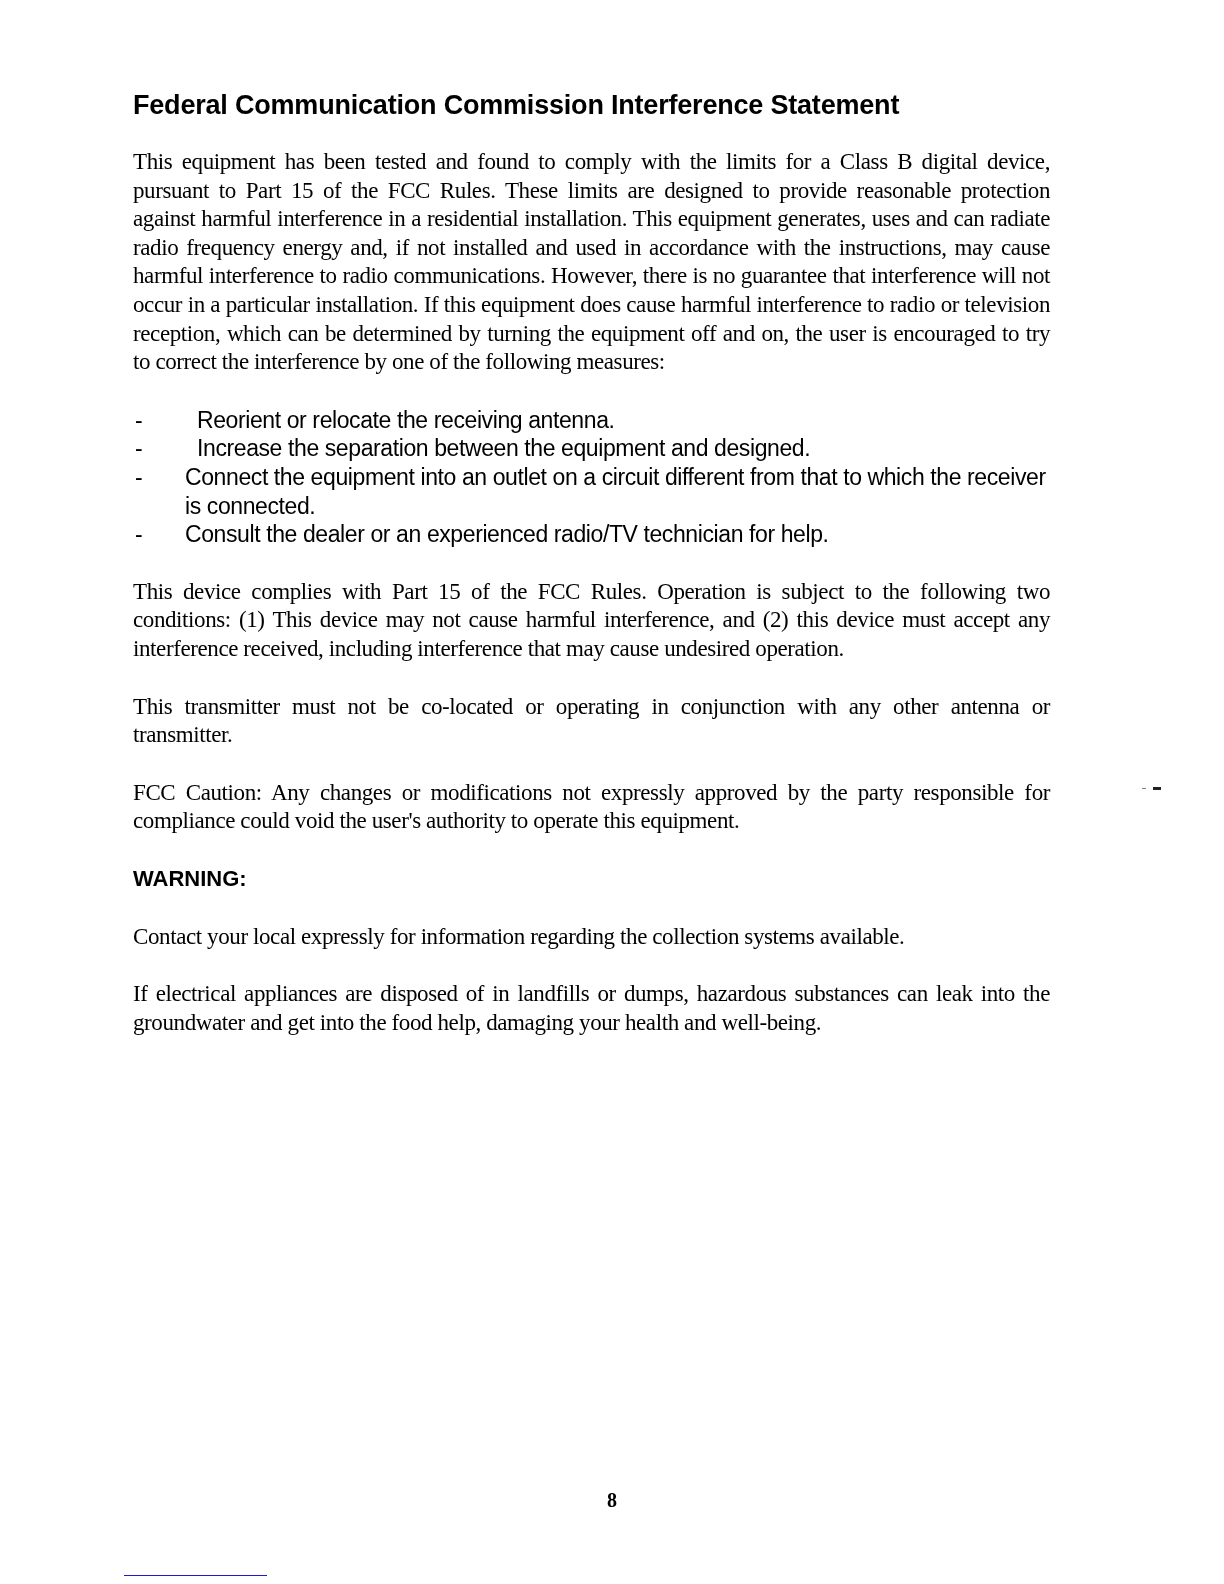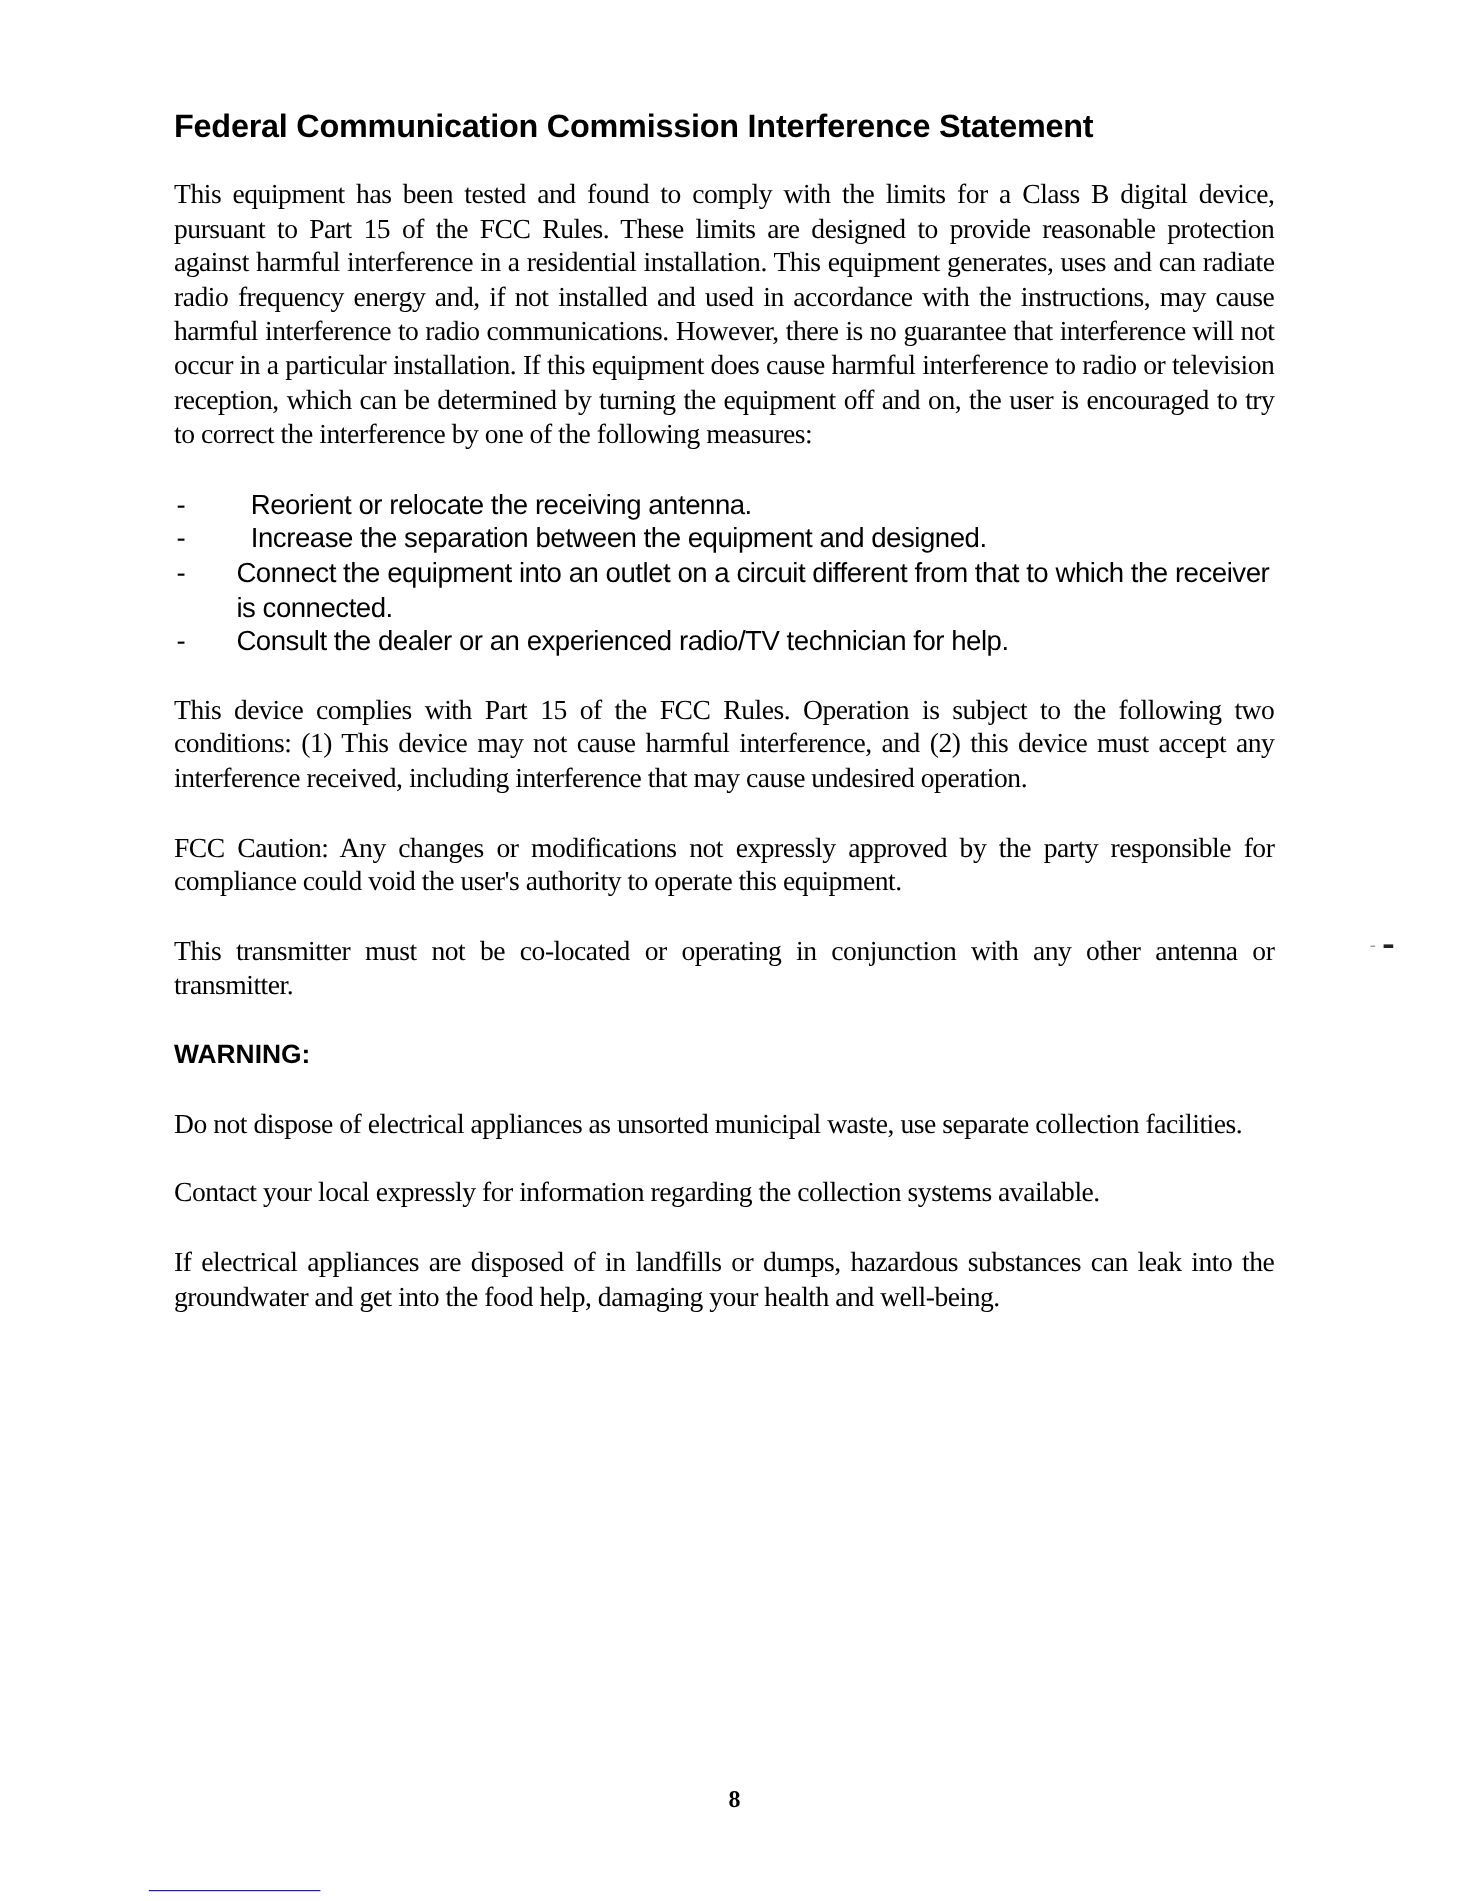--- a/index.html
+++ b/index.html
@@ -1,18 +1,18 @@
 <!DOCTYPE html>
 <html><head>
 <meta charset="utf-8">
 <style>
   html, body { margin: 0; padding: 0; background: #ffffff; }
   body { width: 1224px; height: 1584px; position: relative; overflow: hidden;
          font-family: "Liberation Sans", sans-serif; color: #000; }
-  .page { position: absolute; left: 145px; top: 88px; width: 917px; }
+  .page { position: absolute; left: 133px; top: 88px; width: 917px; }
   .title { font-weight: bold; font-size: 27px; letter-spacing: -0.2px; margin: 0 0 26px 0; line-height: 34px; }
   .para { font-size: 23px; line-height: 28.6px; margin: 0 0 29px 0; text-align: justify;
           letter-spacing: -0.4px; font-family: Liberation Serif, serif; }
   .bullets { list-style: none; margin: 0 0 29px 0; padding: 0; font-size: 23px; line-height: 28.6px; letter-spacing: -0.4px; }
   .bullets li { position: relative; padding-left: 52px; }
   .bullets li.indent { padding-left: 64px; }
   .bullets li .dash { position: absolute; left: 2px; top: 0; }
   .warning { font-weight: bold; font-size: 22px; margin: 0 0 30px 0; line-height: 28px; }
   .page-number { position: absolute; left: 607px; top: 1489px; font-family: "Liberation Serif", serif;
                  font-size: 20px; font-weight: bold; }
@@ -40,26 +40,25 @@
       <span class="dash">-</span>
       <span>Connect the equipment into an outlet on a circuit different from that to which the receiver is connected.</span>
     </li>
     <li>
       <span class="dash">-</span>
       <span>Consult the dealer or an experienced radio/TV technician for help.</span>
     </li>
   </ul>
 
   <p class="para">This device complies with Part 15 of the FCC Rules. Operation is subject to the following two conditions: (1) This device may not cause harmful interference, and (2) this device must accept any interference received, including interference that may cause undesired operation.</p>
+  <p class="para">This transmitter must not be co-located or operating in conjunction with any other antenna or transmitter.</p>
   <p class="para">FCC Caution: Any changes or modifications not expressly approved by the party responsible for compliance could void the user's authority to operate this equipment.</p>
-  <p class="para">This transmitter must not be co-located or operating in conjunction with any other antenna or transmitter.</p>
 
   <div class="warning">WARNING:</div>
 
-  <p class="para">Do not dispose of electrical appliances as unsorted municipal waste, use separate collection facilities.</p>
   <p class="para">Contact your local expressly for information regarding the collection systems available.</p>
   <p class="para">If electrical appliances are disposed of in landfills or dumps, hazardous substances can leak into the groundwater and get into the food help, damaging your health and well-being.</p>
 </div>
 
 <div class="page-number">8</div>
 <div class="footer-rule"></div>
 <div class="speck" style="left:1153px; top:787px; width:8px; height:3px;"></div>
 <div class="speck" style="left:1142px; top:788px; width:4px; height:1px; background:#888;"></div>
 
 </body></html>

